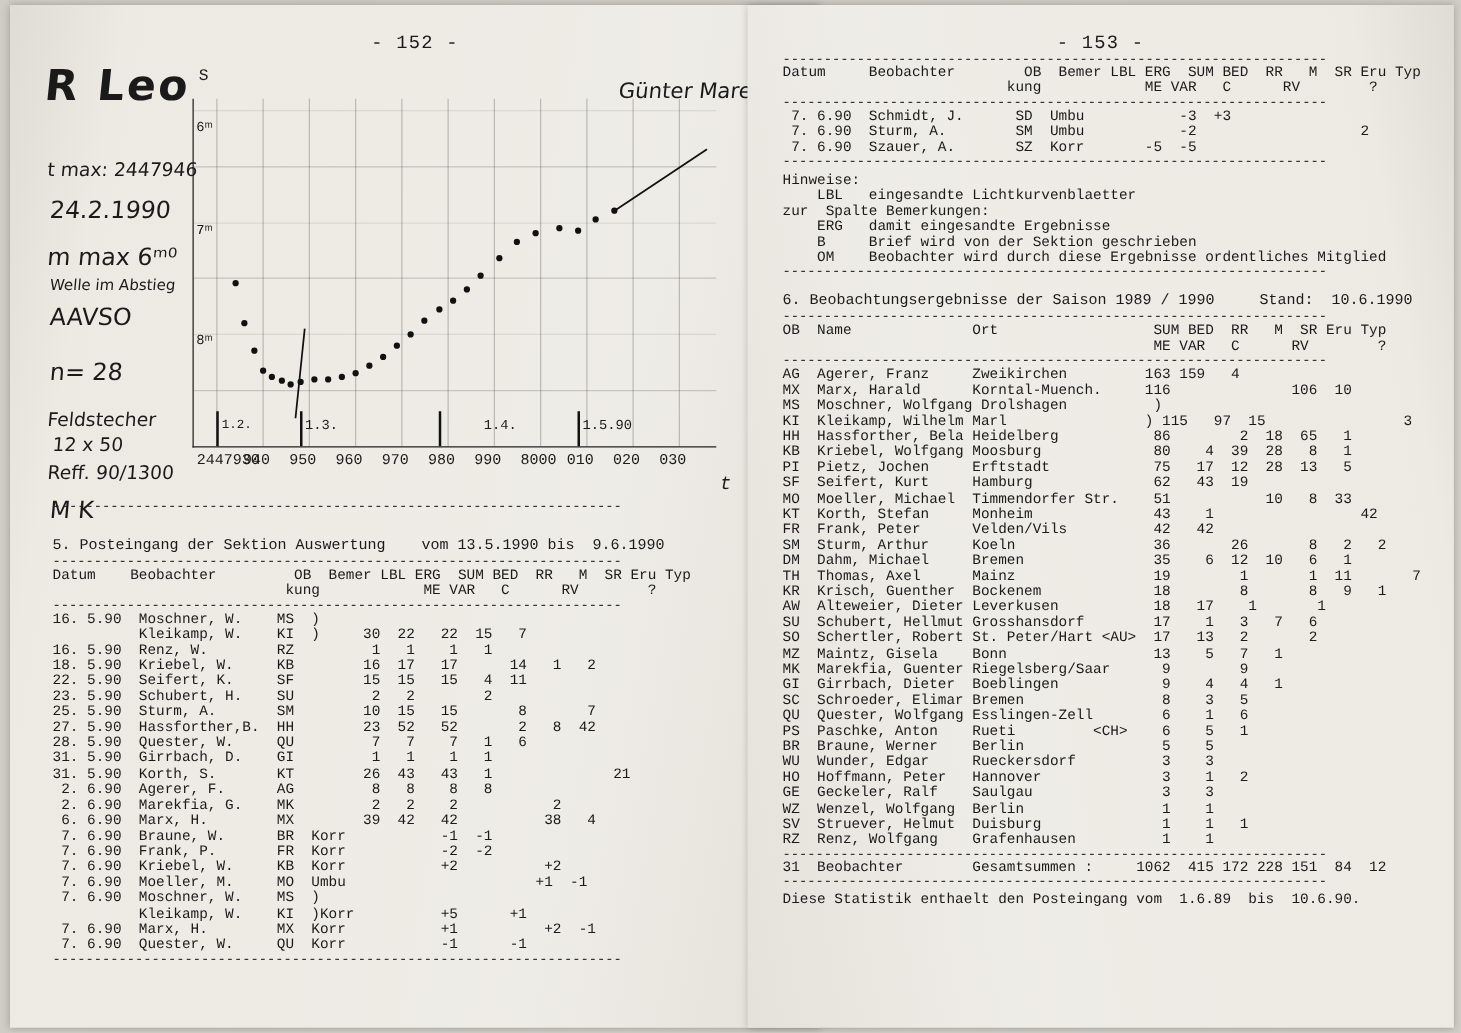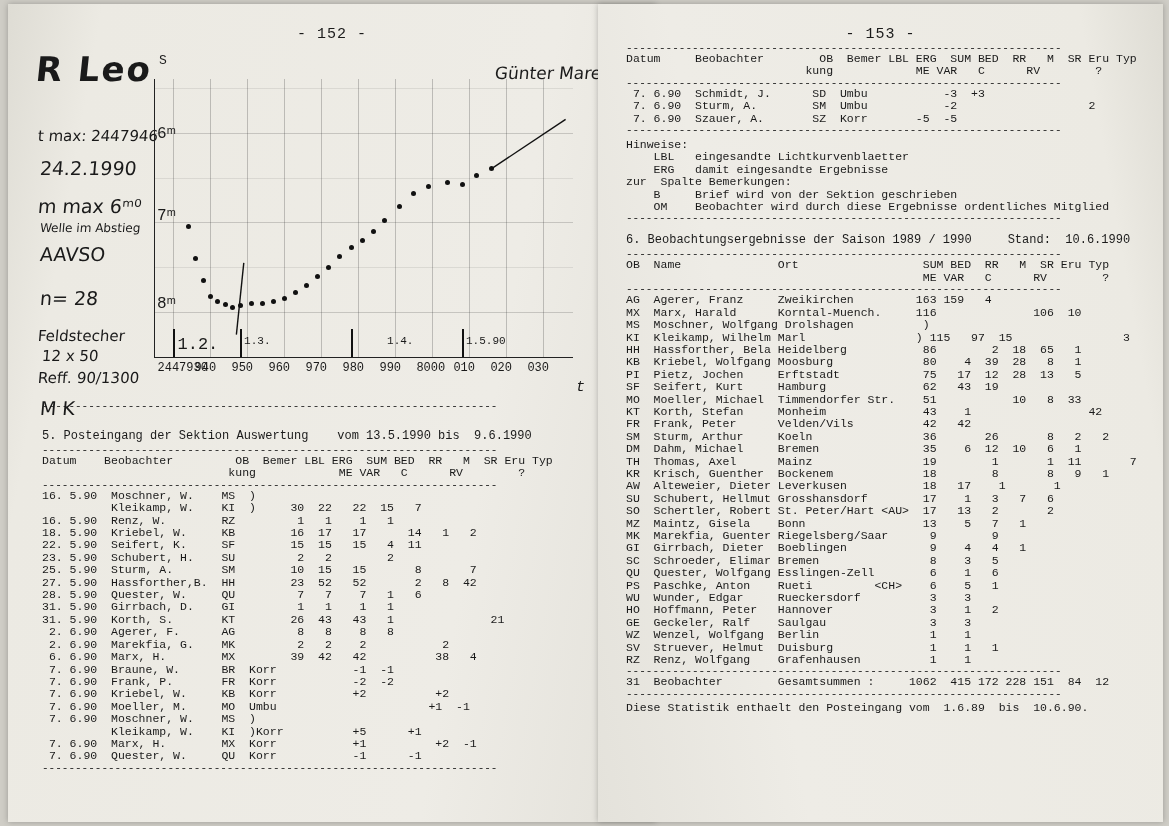--- a/index.html
+++ b/index.html
@@ -32,21 +32,21 @@
     margin:6px 18px 0 28px;
     height:352px;
   }
   #chart-frame{
     position:absolute;left:118px;top:30px;width:418px;height:278px;
     border-left:1.5px solid #222;
     border-bottom:1.5px solid #222;
   }
   .gridv{position:absolute;top:0;bottom:0;width:1px;background:rgba(60,60,60,0.28);}
   .gridh{position:absolute;left:0;right:0;height:1px;background:rgba(60,60,60,0.22);}
-  .axis-ytick{position:absolute;left:2px;font-size:16px;margin-top:28px;}
+  .axis-ytick{position:absolute;left:2px;font-size:11px;}
   .axis-xtick{position:absolute;font-size:12px;}
   .dot{position:absolute;width:5px;height:5px;border-radius:50%;background:#111;margin-left:-2.5px;margin-top:-2.5px;}
   .star-title{
     position:absolute;left:0;top:0;
     font-family:"DejaVu Sans", sans-serif;
     font-size:34px;
     letter-spacing:2px;
     font-weight:600;
     transform:skewX(-6deg);
   }
@@ -125,21 +125,21 @@
         <div class="gridv" style="left: 351.416px;"></div>
         <div class="axis-xtick" style="left: 335.416px; top: 282px;">020</div>
         <div class="gridv" style="left: 388.407px;"></div>
         <div class="axis-xtick" style="left: 372.407px; top: 282px;">030</div>
         <div class="gridh" style="top: 233.161px;"></div>
         <div class="gridh" style="top: 143.484px;"></div>
         <div class="gridh" style="top: 53.8065px;"></div>
         <div class="gridh" style="top: 188.323px; opacity: 0.5;"></div>
         <div class="gridh" style="top: 98.6452px; opacity: 0.5;"></div>
         <div class="gridh" style="top: 8.96774px; opacity: 0.5;"></div>
-        <div class="axis-xtick" style="left: 22.4956px; top: 256px; font-size: 17px; text-align: center;">1.2.</div>
+        <div class="axis-xtick" style="left: 22.4956px; top: 256px; font-size: 10px; text-align: center;">1.2.</div>
         <div style="position: absolute; left: 18.4956px; top: 250px; width: 1.5px; height: 28px; background: rgb(17, 17, 17);"></div>
         <div class="axis-xtick" style="left: 89.0796px; top: 256px; font-size: 11px;">1.3.</div>
         <div style="position: absolute; left: 85.0796px; top: 250px; width: 1.5px; height: 28px; background: rgb(17, 17, 17);"></div>
         <div class="axis-xtick" style="left: 200.053px; top: 256px; font-size: 11px; margin-left: 32px;">1.4.</div>
         <div style="position: absolute; left: 196.053px; top: 250px; width: 1.5px; height: 28px; background: rgb(17, 17, 17);"></div>
         <div class="axis-xtick" style="left: 311.027px; top: 256px; font-size: 11px;">1.5.90</div>
         <div style="position: absolute; left: 307.027px; top: 250px; width: 1.5px; height: 28px; background: rgb(17, 17, 17);"></div>
         <div class="dot" style="left: 33.292px; top: 147.968px;"></div>
         <div class="dot" style="left: 40.6903px; top: 179.355px;"></div>
         <div class="dot" style="left: 48.0885px; top: 201.774px;"></div>
@@ -222,22 +222,22 @@
     <div id="right-cont-rows">
         <div class="mono"> 7. 6.90  Schmidt, J.      SD  Umbu           -3  +3</div>
         <div class="mono"> 7. 6.90  Sturm, A.        SM  Umbu           -2                   2</div>
         <div class="mono"> 7. 6.90  Szauer, A.       SZ  Korr       -5  -5</div>
       </div>
     <div class="dashrule">------------------------------------------------------------------</div>
 
     <div class="mono" style="margin-top:4px;">Hinweise:</div>
     <div id="hinweise-lines">
         <div class="mono">    LBL   eingesandte Lichtkurvenblaetter</div>
+        <div class="mono">zur  Spalte Bemerkungen:</div>
         <div class="mono">    ERG   damit eingesandte Ergebnisse</div>
-        <div class="mono">zur  Spalte Bemerkungen:</div>
         <div class="mono">    B     Brief wird von der Sektion geschrieben</div>
         <div class="mono">    OM    Beobachter wird durch diese Ergebnisse ordentliches Mitglied</div>
       </div>
     <div class="dashrule">------------------------------------------------------------------</div>
 
     <div class="sect-title" style="margin-top:10px;">6. Beobachtungsergebnisse der Saison 1989 / 1990     Stand:  10.6.1990</div>
     <div class="dashrule">------------------------------------------------------------------</div>
     <div class="mono">OB  Name              Ort                  SUM BED  RR   M  SR Eru Typ</div>
     <div class="mono">                                           ME VAR   C      RV        ?</div>
     <div class="dashrule">------------------------------------------------------------------</div>
@@ -259,20 +259,21 @@
         <div class="mono">KR  Krisch, Guenther  Bockenem             18        8       8   9   1</div>
         <div class="mono">AW  Alteweier, Dieter Leverkusen           18   17    1       1</div>
         <div class="mono">SU  Schubert, Hellmut Grosshansdorf        17    1   3   7   6</div>
         <div class="mono">SO  Schertler, Robert St. Peter/Hart &lt;AU&gt;  17   13   2       2</div>
         <div class="mono">MZ  Maintz, Gisela    Bonn                 13    5   7   1</div>
         <div class="mono">MK  Marekfia, Guenter Riegelsberg/Saar      9        9</div>
         <div class="mono">GI  Girrbach, Dieter  Boeblingen            9    4   4   1</div>
         <div class="mono">SC  Schroeder, Elimar Bremen                8    3   5</div>
         <div class="mono">QU  Quester, Wolfgang Esslingen-Zell        6    1   6</div>
         <div class="mono">PS  Paschke, Anton    Rueti         &lt;CH&gt;    6    5   1</div>
+        <div class="mono">BR  Braune, Werner    Berlin                5    5</div>
         <div class="mono">WU  Wunder, Edgar     Rueckersdorf          3    3</div>
         <div class="mono">HO  Hoffmann, Peter   Hannover              3    1   2</div>
         <div class="mono">GE  Geckeler, Ralf    Saulgau               3    3</div>
         <div class="mono">WZ  Wenzel, Wolfgang  Berlin                1    1</div>
         <div class="mono">SV  Struever, Helmut  Duisburg              1    1   1</div>
         <div class="mono">RZ  Renz, Wolfgang    Grafenhausen          1    1</div>
       </div>
     <div class="dashrule">------------------------------------------------------------------</div>
     <div class="mono">31  Beobachter        Gesamtsummen :     1062  415 172 228 151  84  12</div>
     <div class="dashrule">------------------------------------------------------------------</div>

